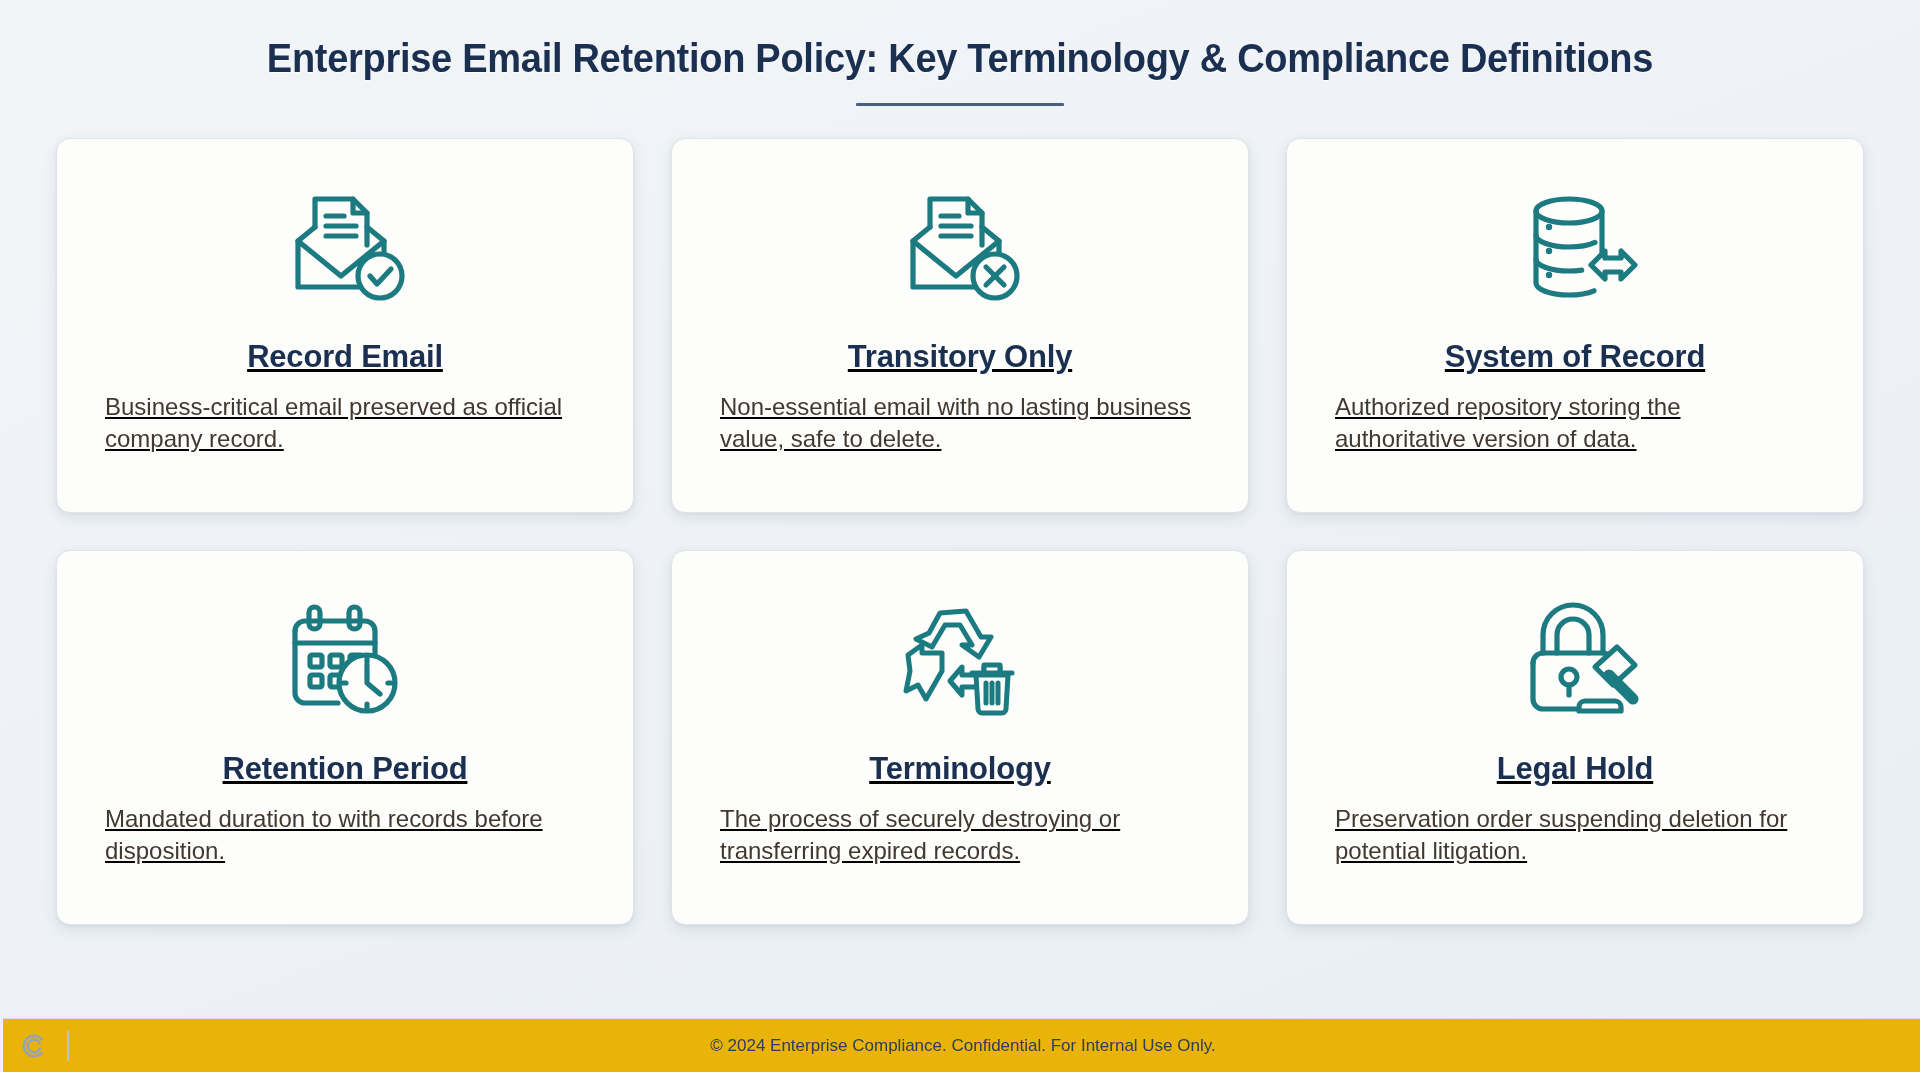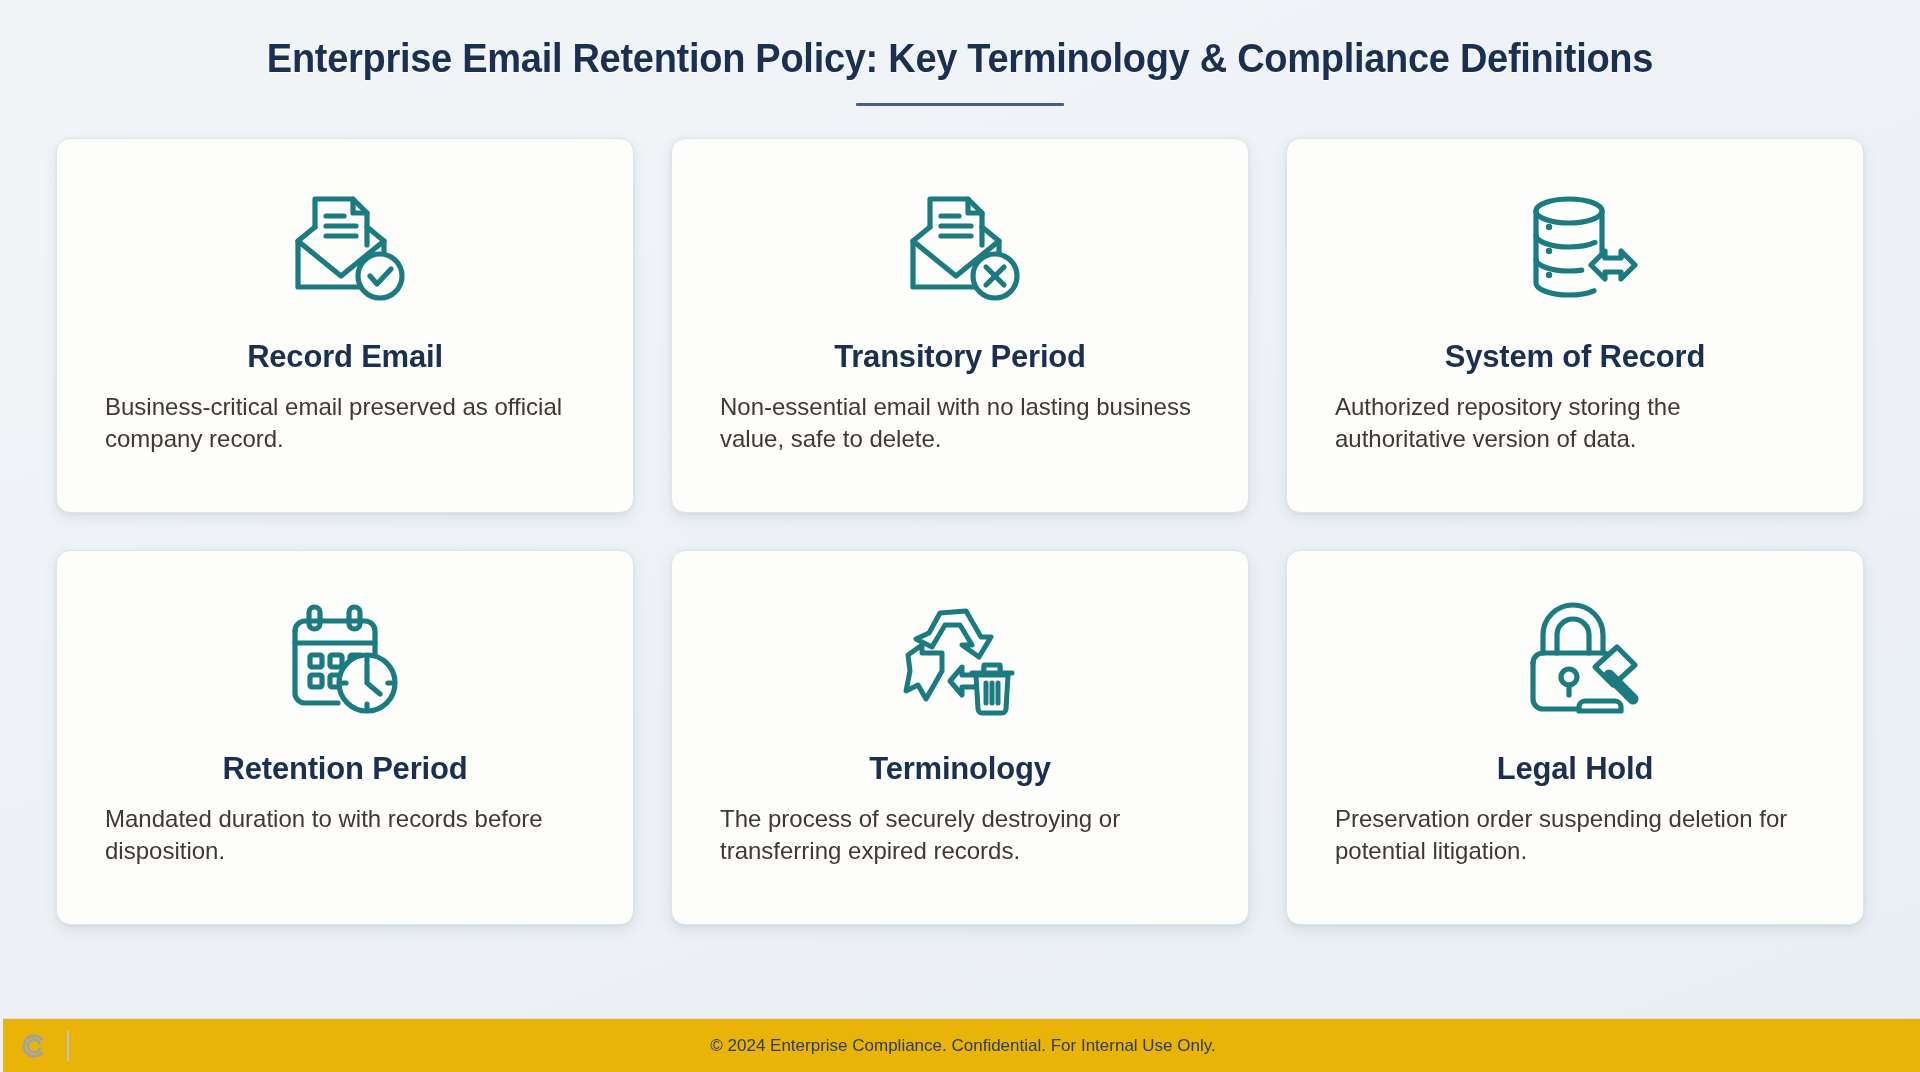--- a/index.html
+++ b/index.html
@@ -38,20 +38,21 @@
   }
 
   
   .grid {
     margin: 32px auto 0;
     width: 1808px;
     display: grid;
     grid-template-columns: repeat(3, 1fr);
     grid-template-rows: repeat(2, 375px);
     gap: 37px 37px;
+    text-decoration: underline;
   }
 
   .card {
     background: #fdfdfb;
     border: 1px solid #dfe4ea;
     border-radius: 14px;
     box-shadow: 0 5px 14px rgba(40, 60, 90, 0.10),
                 0 1px 3px rgba(40, 60, 90, 0.06);
     display: flex;
     flex-direction: column;
@@ -160,21 +161,21 @@
         <path d="M45 33 L63 33"></path>
         <path d="M45 43 L75 43"></path>
         <path d="M45 53 L75 53"></path>
         <path d="M34 44 L17 58 L17 104 L103 104 L103 58 L86 44"></path>
         <path d="M17 58 L60 93 L103 58"></path>
         <circle cx="99" cy="93" r="22" fill="#fdfdfb"></circle>
         <path d="M90 84 L108 102"></path>
         <path d="M108 84 L90 102"></path>
       </svg>
     </div>
-    <div class="card-title">Transitory Period</div>
+    <div class="card-title">Transitory Only</div>
     <div class="card-desc">Non-essential email with no lasting business value, safe to delete.</div>
   </div>
 
   <div class="card">
     <div class="card-icon">
       <svg viewBox="0 0 128 128" fill="none" stroke="#1b7b80" stroke-width="5.2" stroke-linecap="round" stroke-linejoin="round">
         <ellipse cx="58" cy="28" rx="33" ry="12"></ellipse>
         <path d="M25 28 L25 100 C25 106.6 39.8 112 58 112 C68 112 77 110.4 83 107.8"></path>
         <path d="M91 28 L91 72"></path>
         <path d="M25 52 C25 58.6 39.8 64 58 64 C68.5 64 77.9 62.2 84 59.4"></path>

